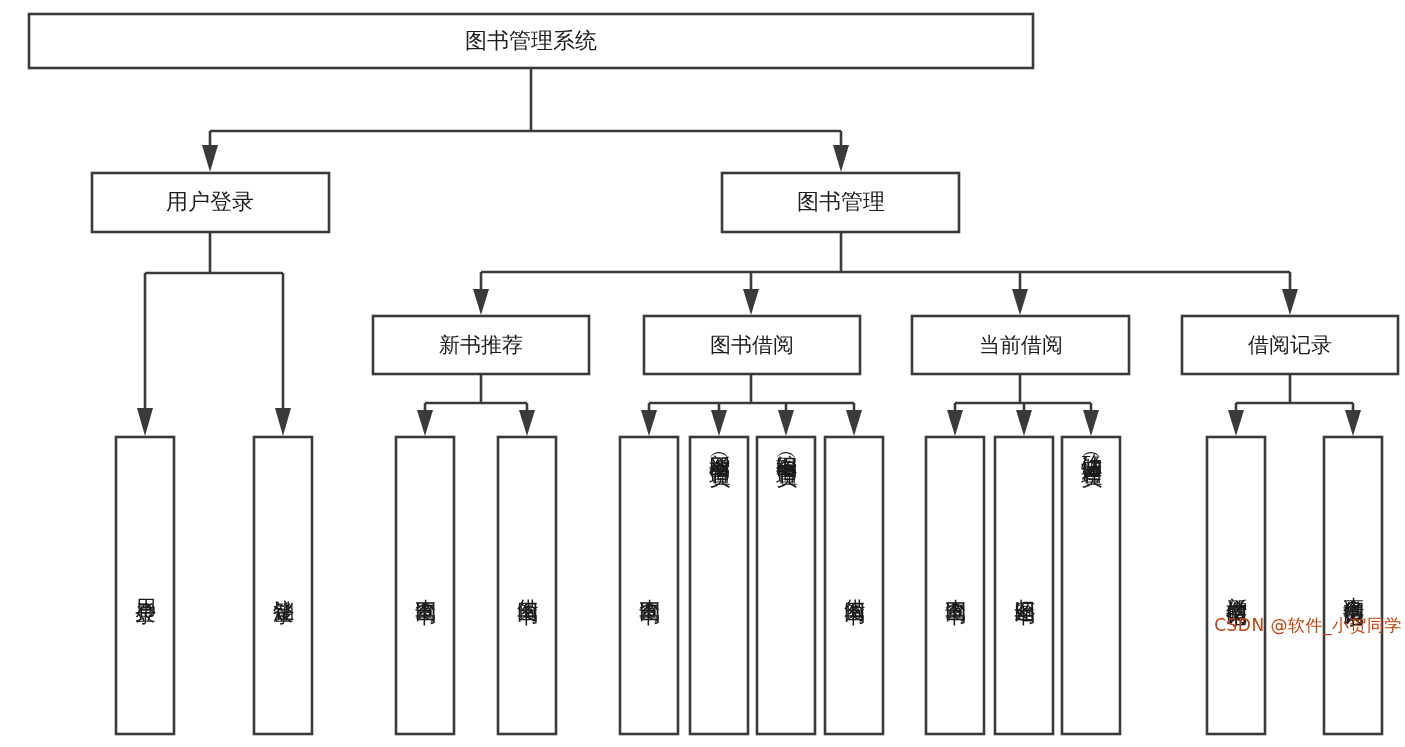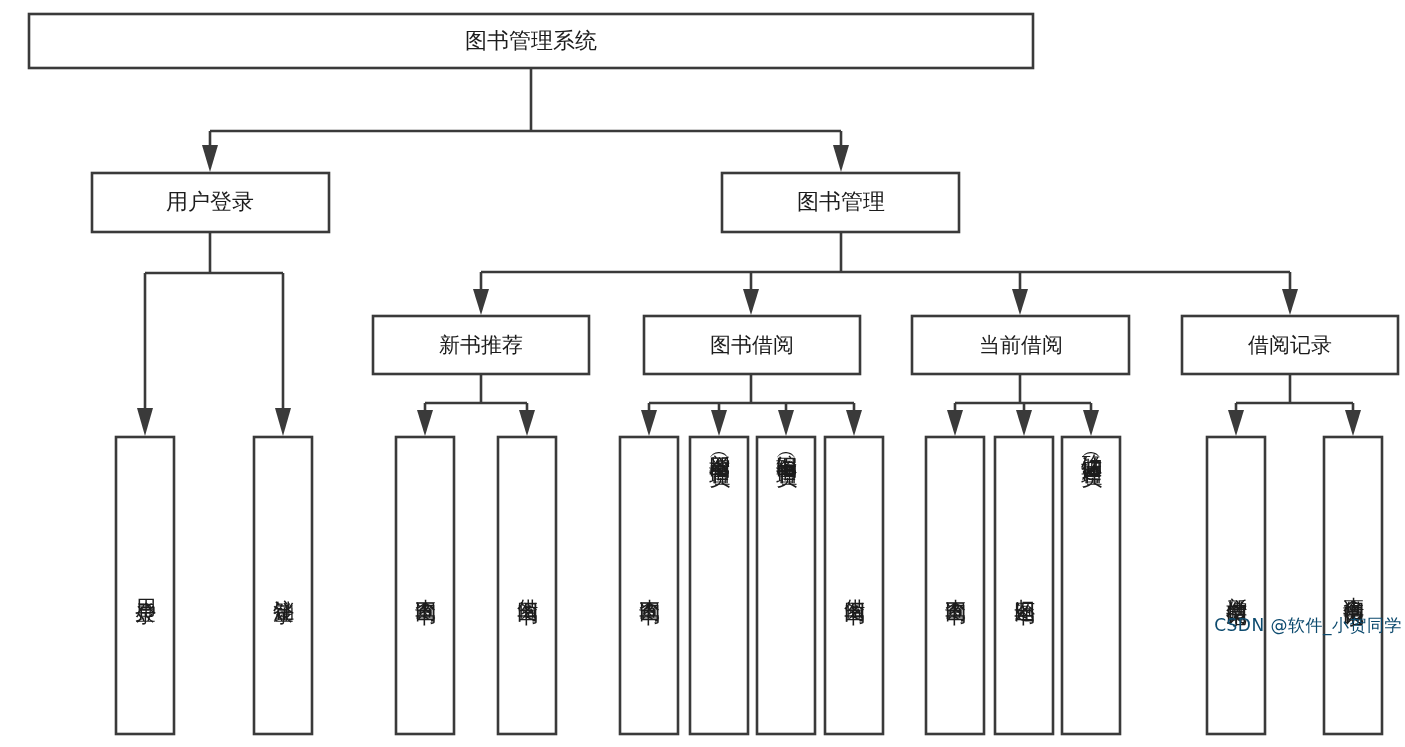--- a/index.html
+++ b/index.html
@@ -68,21 +68,21 @@
     letter-spacing: 2px;
     color: #1c1c1c;
     white-space: nowrap;
   }
   .watermark {
     position: absolute;
     right: 14px;
     bottom: 6px;
     font-family: "DejaVu Sans", "Liberation Sans", sans-serif;
     font-size: 17px;
-    color: #0c4a6e;
+    color: #c2410c;
     white-space: nowrap;
     letter-spacing: 0.5px;
   }
 </style>
 </head>
 <body>
 
 <div id="diagram-root">
 
   <svg id="flow" viewBox="0 0 1405 747">

